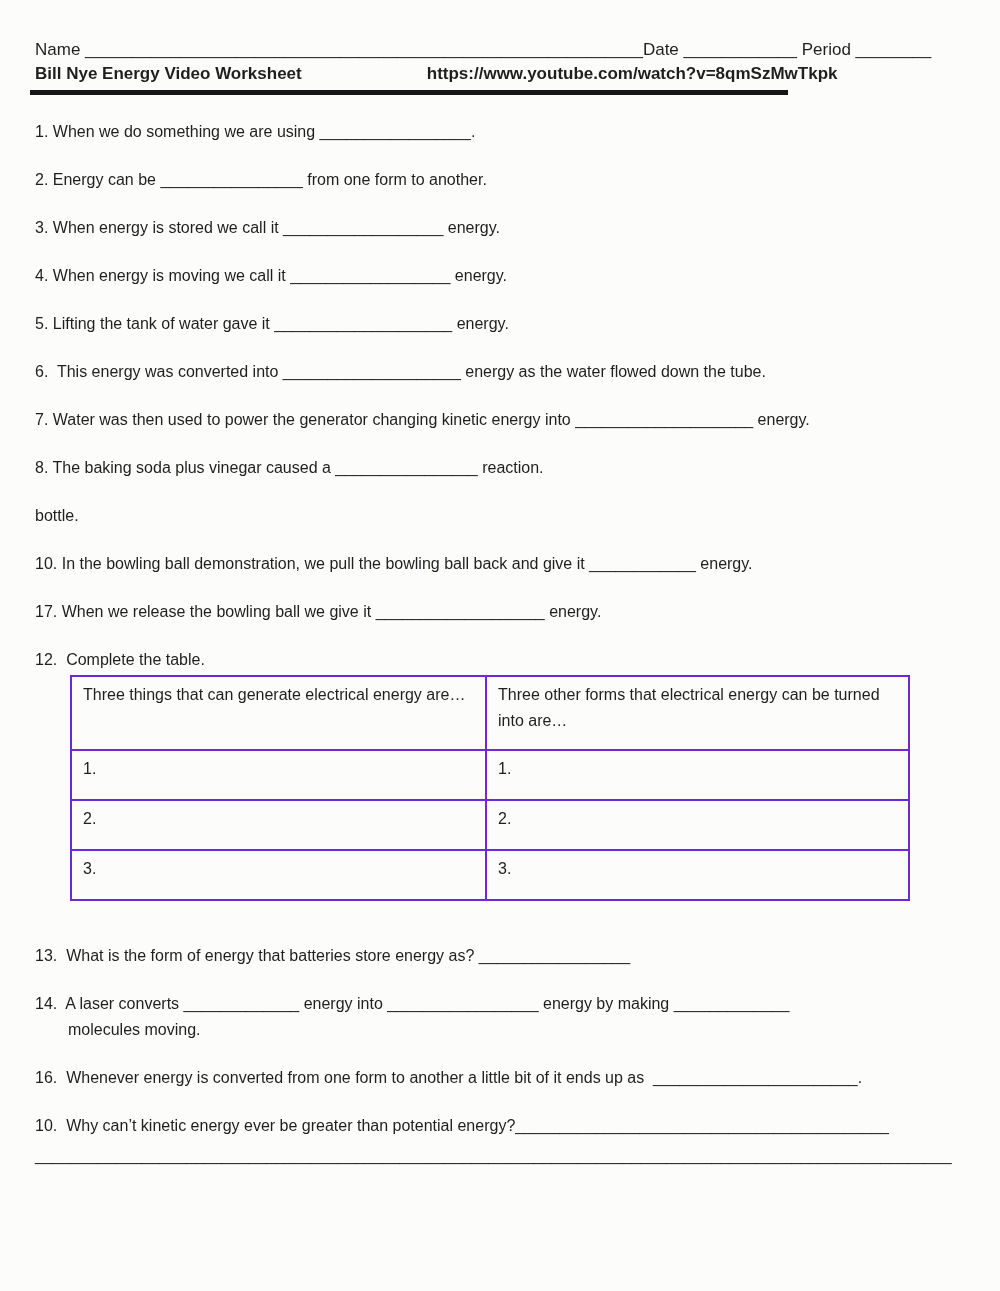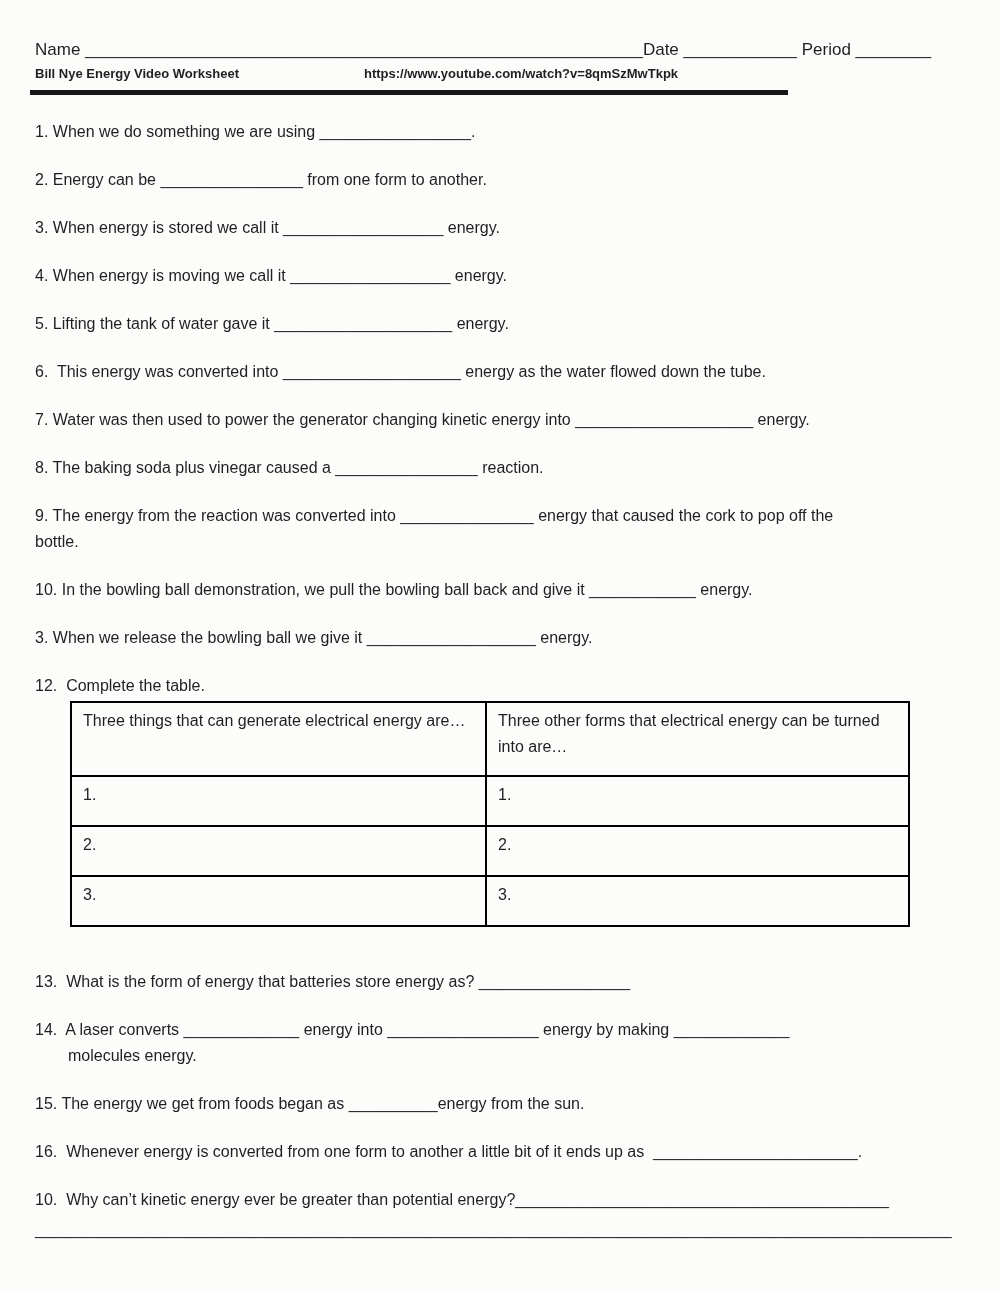--- a/index.html
+++ b/index.html
@@ -18,21 +18,21 @@
     height: 1291px;
     padding: 38px 35px 0 35px;
   }
   
   .hrow1 {
     font-size: 17px;
     line-height: 24px;
     white-space: pre;
   }
   .hrow2 {
-    font-size: 13px;
+    font-size: 17px;
     line-height: 24px;
     font-weight: bold;
     white-space: pre;
     display: flex;
   }
   .hrow2 .url {
     margin-left: 125px;
   }
   .header-rule {
     height: 5px;
@@ -50,21 +50,21 @@
   .q .line-indent { white-space: pre; padding-left: 33px; }
   .q12 { margin-bottom: 0; }
   
   table.complete-table {
     border-collapse: collapse;
     table-layout: fixed;
     width: 840px;
     margin: 2px 0 42px 35px;
   }
   table.complete-table td {
-    border: 2px solid #000000;
+    border: 2px solid #6d28d9;
     vertical-align: top;
     padding: 5px 11px;
     font-size: 16px;
     line-height: 26px;
   }
   table.complete-table tr.hdr td { height: 62px; }
   table.complete-table tr.row td { height: 38px; }
   td.c1 { width: 391px; }
 </style>
 </head>
@@ -93,27 +93,26 @@
 
     <p class="q"><span class="line">5. Lifting the tank of water gave it ____________________ energy.</span></p>
 
     <p class="q"><span class="line">6.  This energy was converted into ____________________ energy as the water flowed down the tube.</span></p>
 
     <p class="q"><span class="line">7. Water was then used to power the generator changing kinetic energy into ____________________ energy.</span></p>
 
     <p class="q"><span class="line">8. The baking soda plus vinegar caused a ________________ reaction.</span></p>
 
     <p class="q">
-      <span class="line" style="display:block">9. The energy from the reaction was converted into _______________ energy that caused the cork to pop off the</span>
       <span class="line" style="display:block">bottle.</span>
     </p>
 
     <p class="q"><span class="line">10. In the bowling ball demonstration, we pull the bowling ball back and give it ____________ energy.</span></p>
 
-    <p class="q"><span class="line">3. When we release the bowling ball we give it ___________________ energy.</span></p>
+    <p class="q"><span class="line">17. When we release the bowling ball we give it ___________________ energy.</span></p>
 
     <p class="q q12"><span class="line">12.  Complete the table.</span></p>
 
     <table class="complete-table">
       <tbody>
         <tr class="hdr">
           <td class="c1">Three things that can generate electrical energy are…</td>
           <td class="c2">Three other forms that electrical energy can be turned into are…</td>
         </tr>
         <tr class="row">
@@ -128,24 +127,23 @@
           <td class="c1">3.</td>
           <td class="c2">3.</td>
         </tr>
       </tbody>
     </table>
 
     <p class="q"><span class="line">13.  What is the form of energy that batteries store energy as? _________________</span></p>
 
     <p class="q">
       <span class="line" style="display:block">14.  A laser converts _____________ energy into _________________ energy by making _____________</span>
-      <span class="line-indent" style="display:block">molecules energy.</span>
+      <span class="line-indent" style="display:block">molecules moving.</span>
     </p>
 
-    <p class="q"><span class="line">15. The energy we get from foods began as __________energy from the sun.</span></p>
 
     <p class="q"><span class="line">16.  Whenever energy is converted from one form to another a little bit of it ends up as  _______________________.</span></p>
 
     <p class="q">
       <span class="line" style="display:block">10.  Why can’t kinetic energy ever be greater than potential energy?__________________________________________</span>
       <span class="line" style="display:block; margin-top:4px">_______________________________________________________________________________________________________</span>
     </p>
 
   </div>
 </div>

